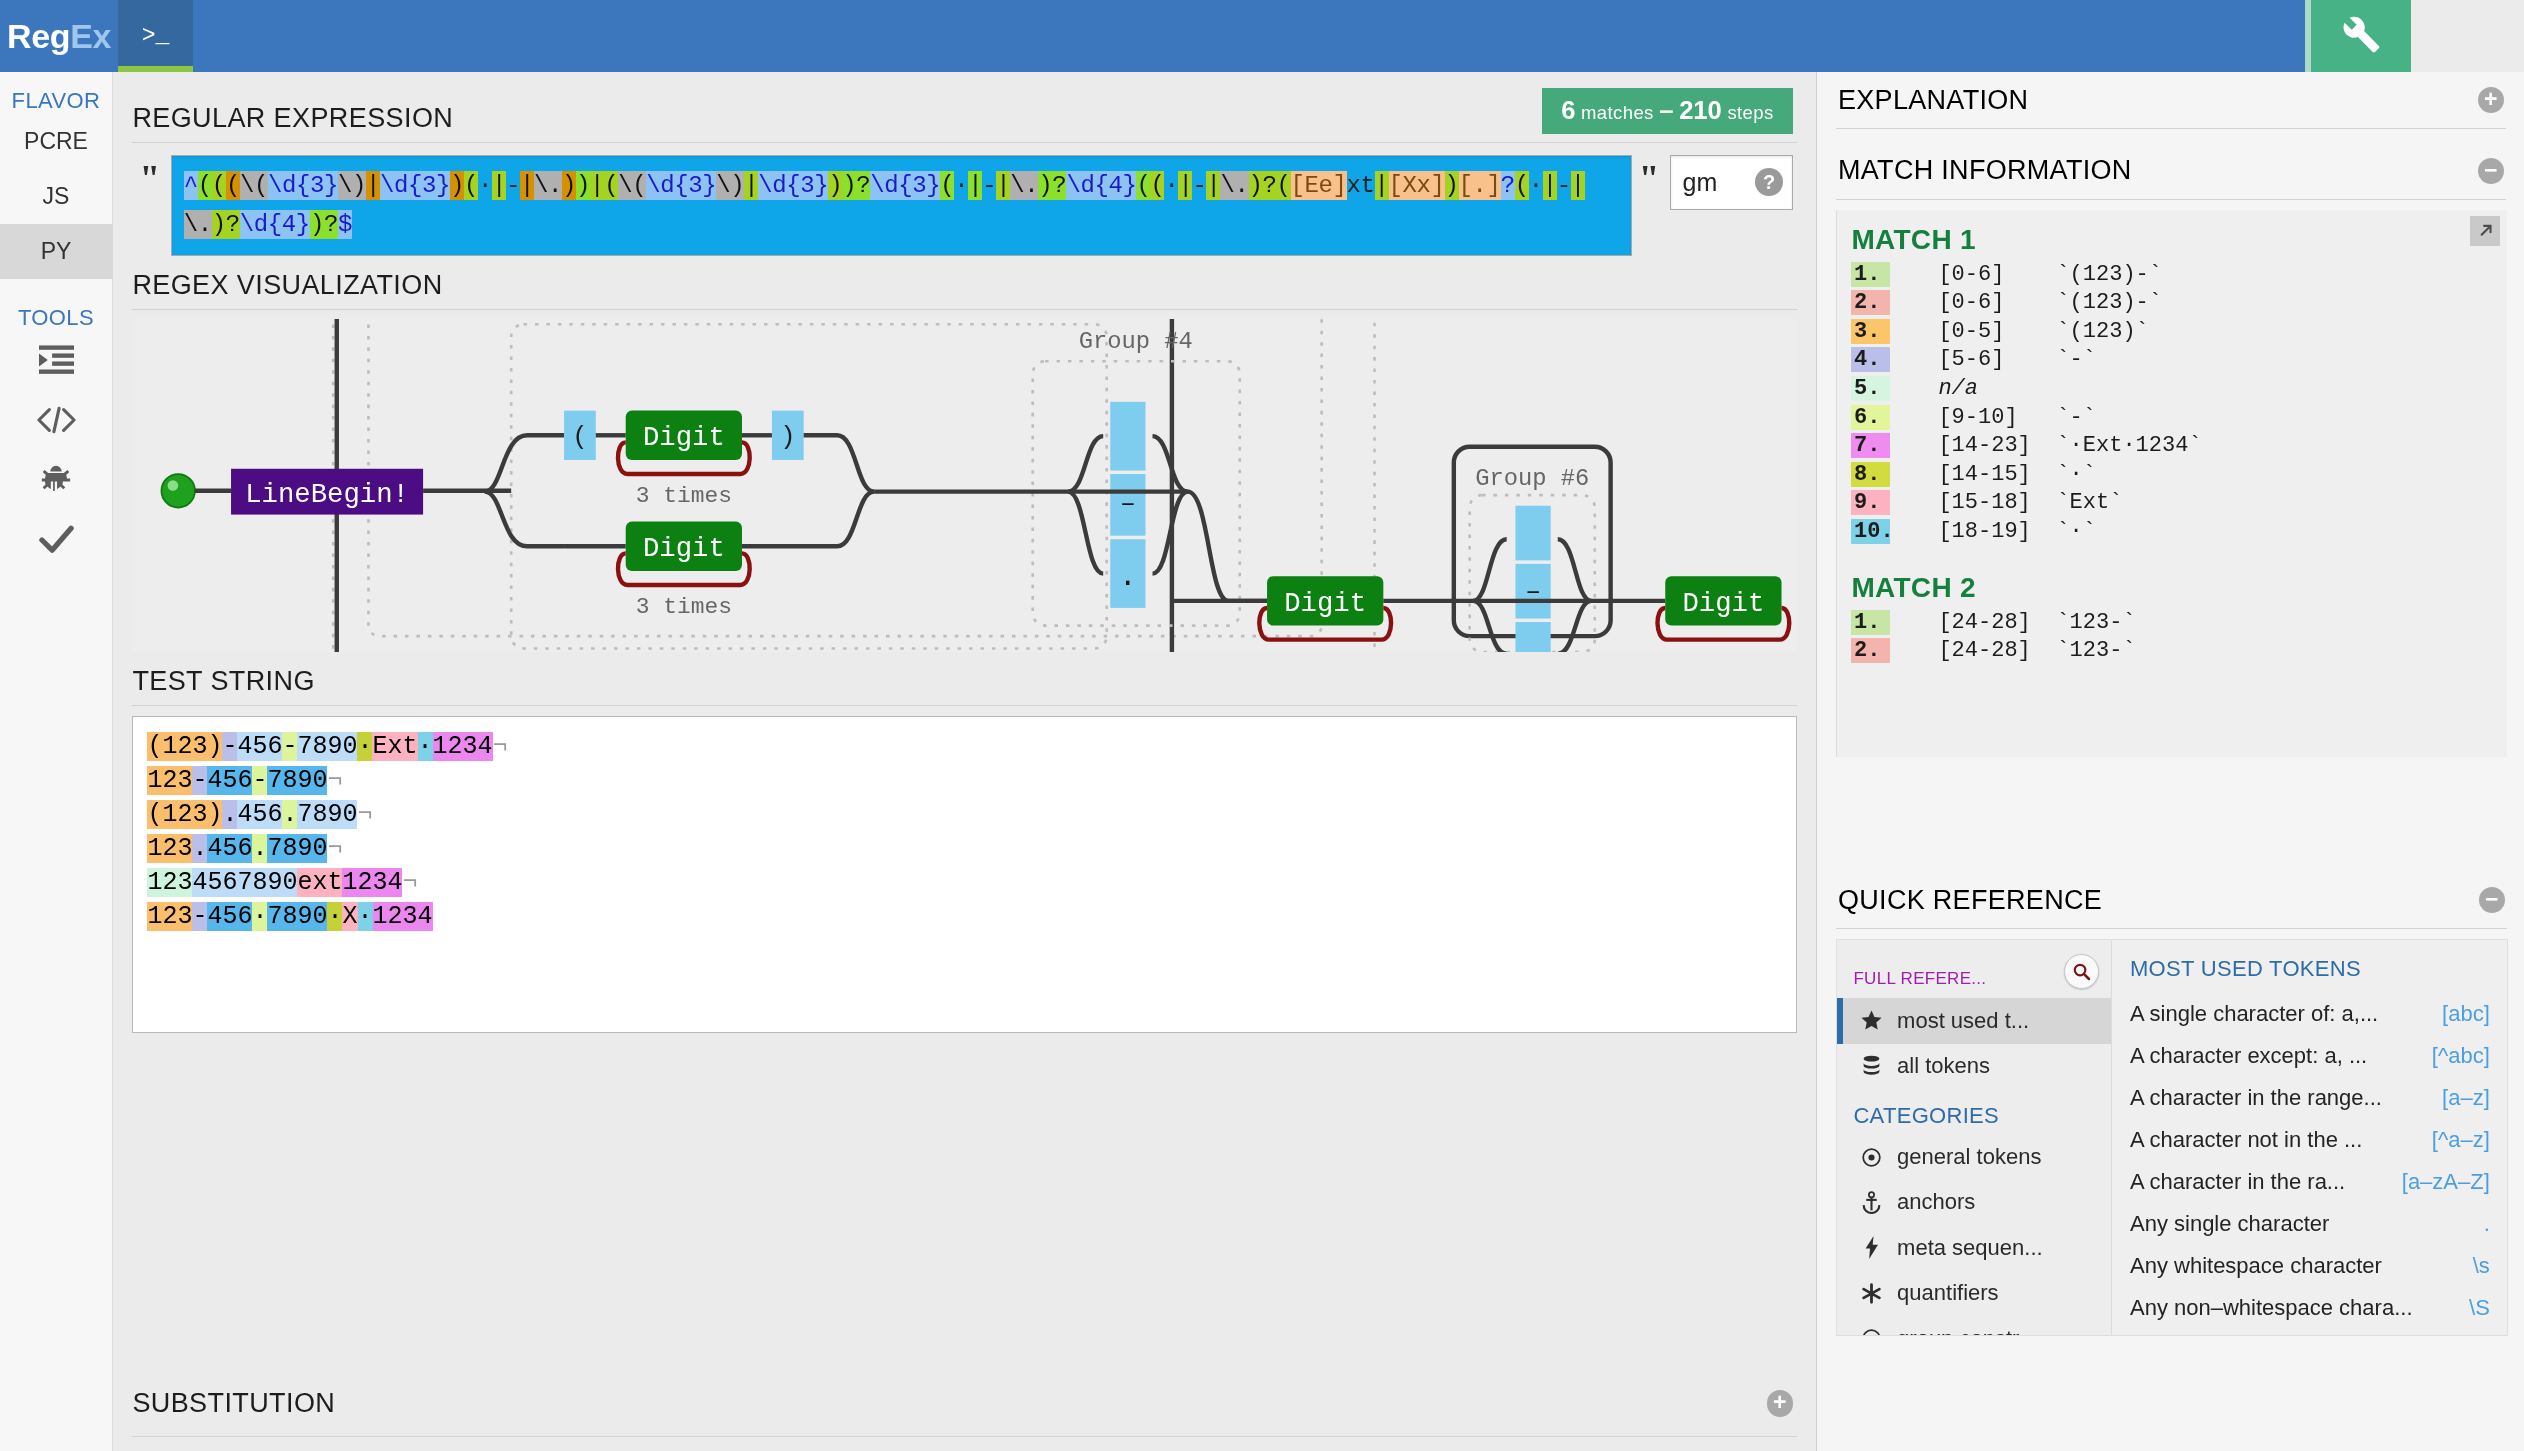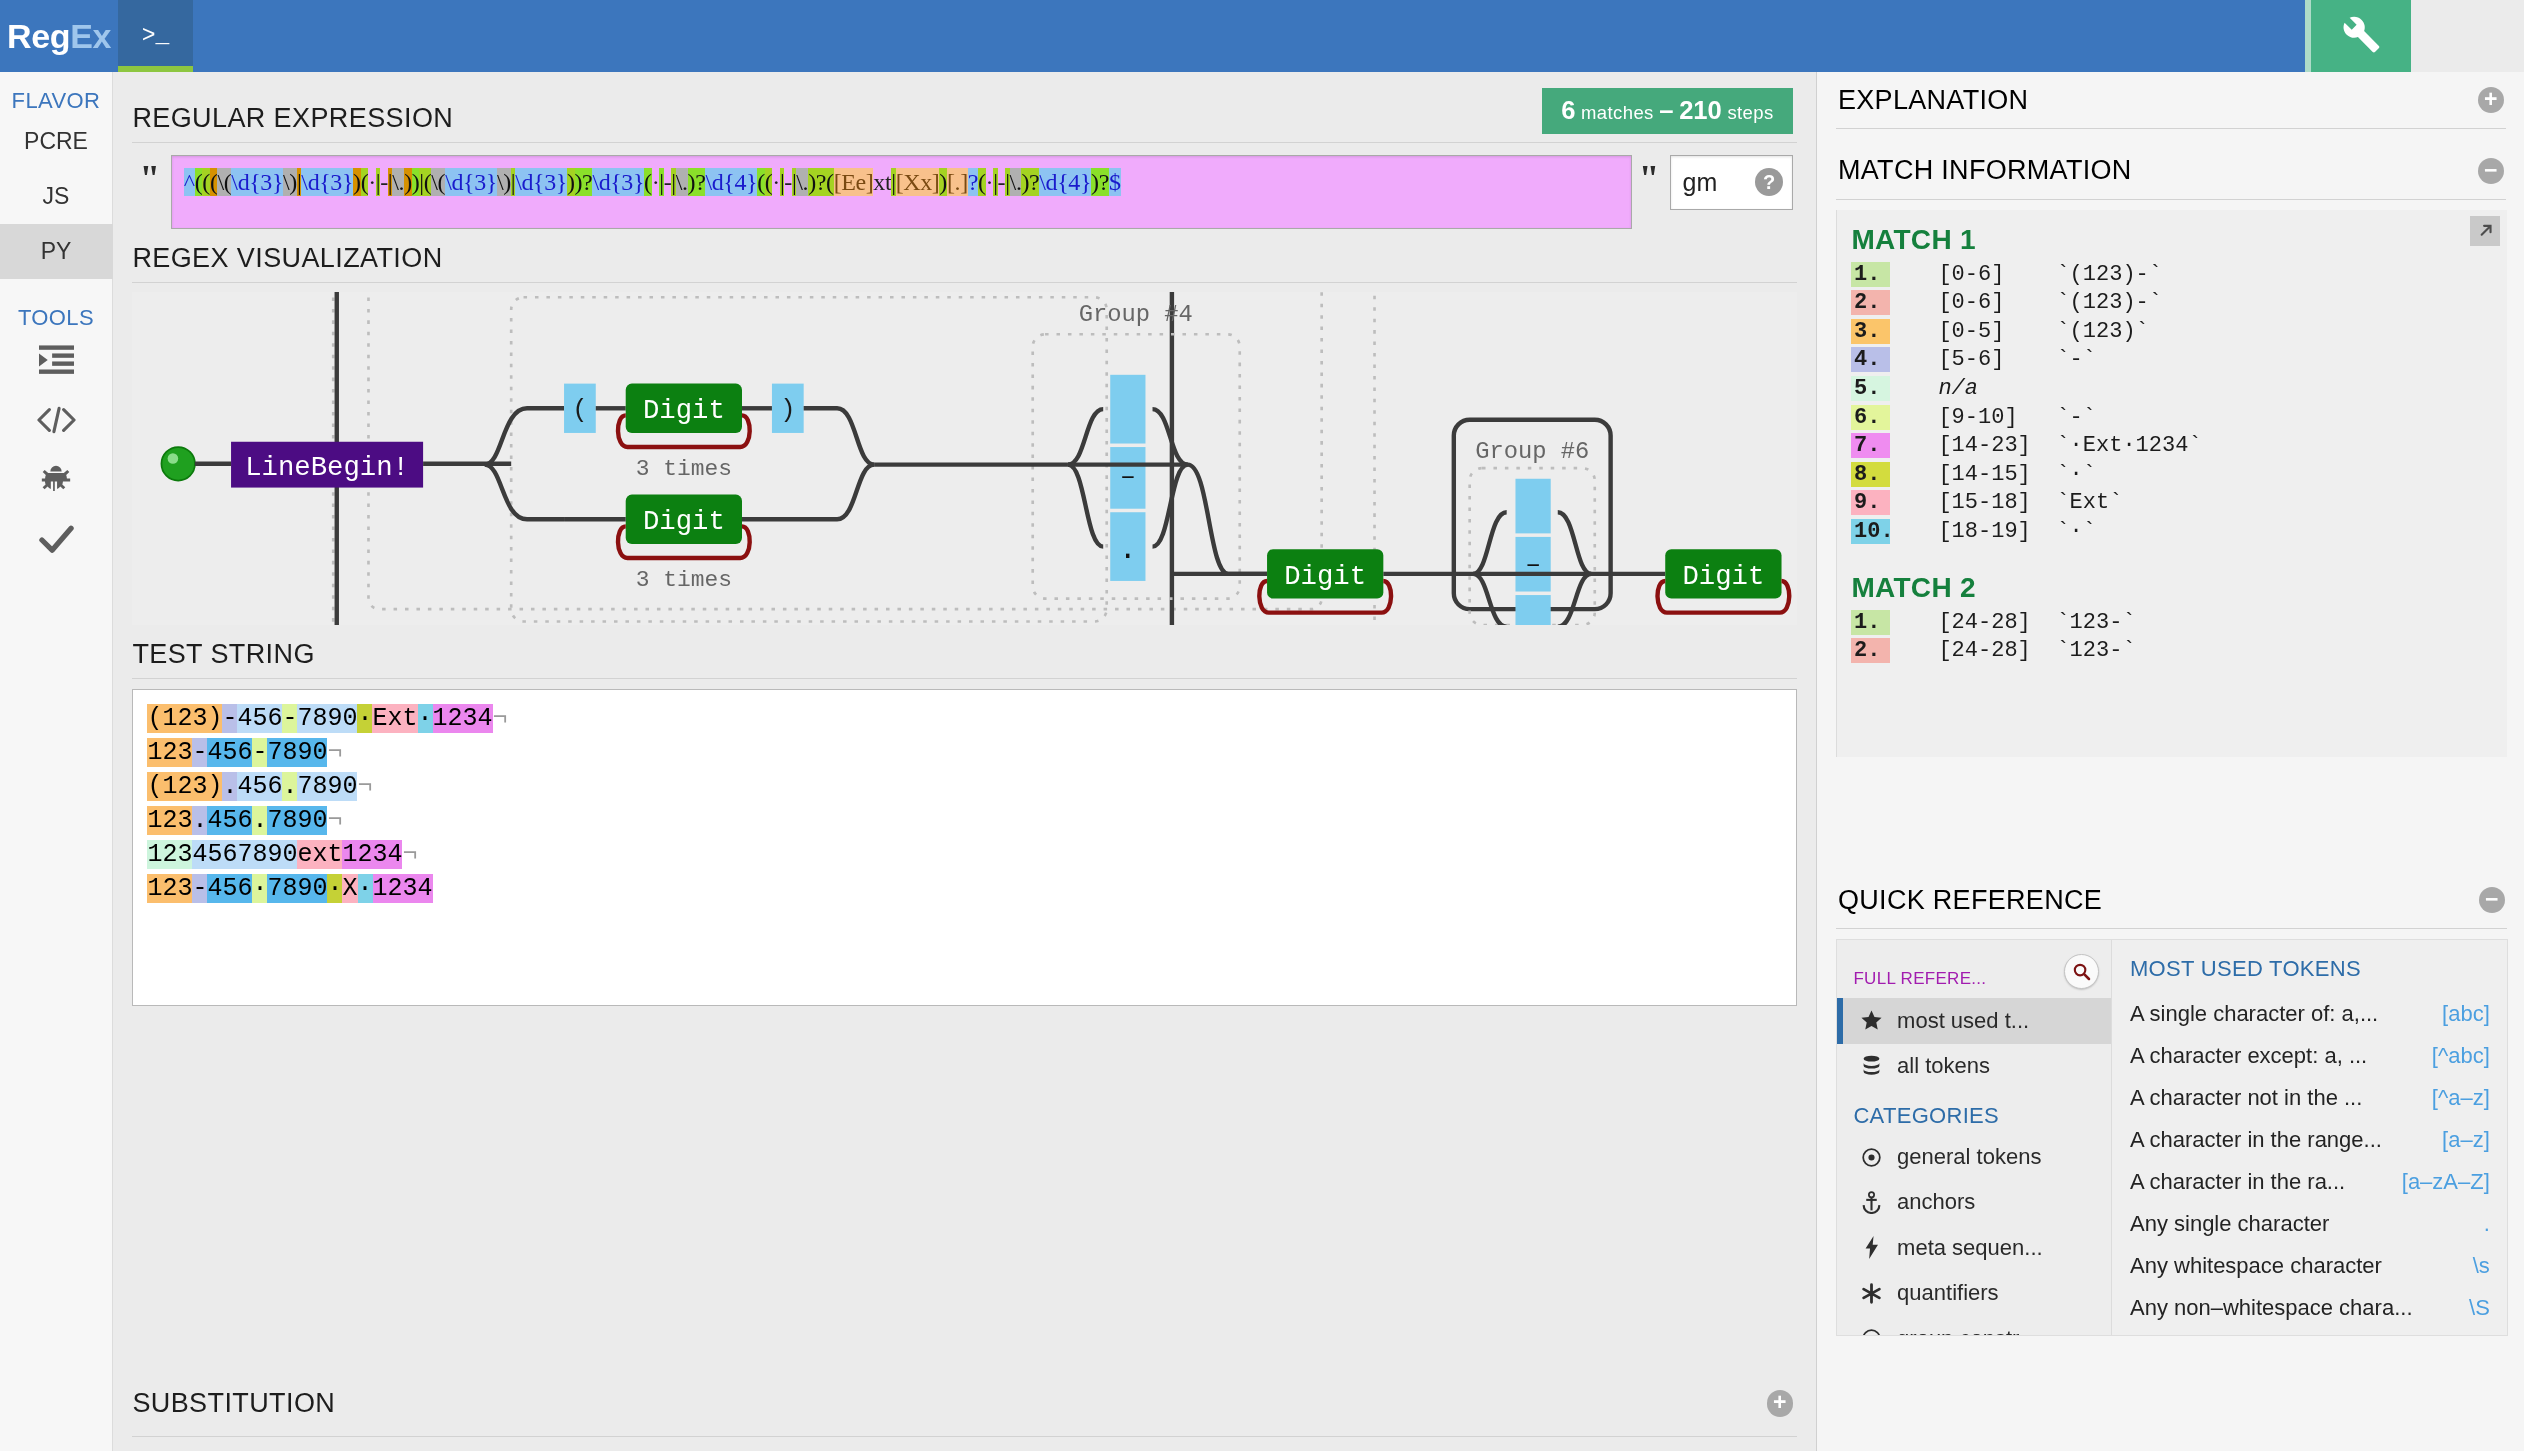--- a/index.html
+++ b/index.html
@@ -82,25 +82,25 @@
   #matchbadge .big { font-size: 25.6px; font-weight: bold; }
   #matchbadge .sm { font-size: 18.5px; letter-spacing: 0.4px; }
 
   
   #re-row { display: flex; align-items: flex-start; padding: 12.3px 23px 0 19.4px; gap: 0; }
   .quote {
     font-size: 37px; color: #2b2b2b; font-family: "Liberation Serif", serif;
     line-height: 0.8; padding: 8.8px 10.6px 0 7px; font-weight: bold;
   }
   #re-box {
-    flex: 1; background: #f0abfc; border: 0.9px solid #a9a9a9;
+    flex: 1; background: #0ea5e9; border: 0.9px solid #a9a9a9;
     box-shadow: inset 0 0.9px 2.6px rgba(0,0,0,.12);
     padding: 9.7px 12.3px 11.5px 12.3px; min-height: 74px;
-    font-family: Liberation Serif, serif; font-size: 24px;
-    line-height: 32px; letter-spacing: -0.4px; word-break: break-all;
+    font-family: Liberation Mono, monospace; font-size: 24px;
+    line-height: 39px; letter-spacing: -0.4px; word-break: break-all;
   }
   #flag-wrap { display: flex; align-items: flex-start; }
   #flag-box {
     width: 123px; height: 55px; background: #fff; border: 0.9px solid #a9a9a9;
     box-shadow: inset 0 0.9px 2.6px rgba(0,0,0,.12);
     display: flex; align-items: center; justify-content: space-between;
     padding: 0 8.8px 0 11.5px; font-size: 25px; color: #222;
   }
   .qmark {
     width: 28px; height: 28px; border-radius: 50%; background: #9a9a9a;
@@ -616,28 +616,28 @@
         <div class="q-rhead">MOST USED TOKENS</div>
       <div class="q-row">
             <span class="q-desc">A single character of: a,...</span>
             <span class="q-tok">[abc]</span>
           </div>
           <div class="q-row">
             <span class="q-desc">A character except: a, ...</span>
             <span class="q-tok">[^abc]</span>
           </div>
           <div class="q-row">
+            <span class="q-desc">A character in the range...</span>
+            <span class="q-tok">[a–z]</span>
+          </div>
+          <div class="q-row">
             <span class="q-desc">A character not in the ...</span>
             <span class="q-tok">[^a–z]</span>
           </div>
           <div class="q-row">
-            <span class="q-desc">A character in the range...</span>
-            <span class="q-tok">[a–z]</span>
-          </div>
-          <div class="q-row">
             <span class="q-desc">A character in the ra...</span>
             <span class="q-tok">[a–zA–Z]</span>
           </div>
           <div class="q-row">
             <span class="q-desc">Any single character</span>
             <span class="q-tok">.</span>
           </div>
           <div class="q-row">
             <span class="q-desc">Any whitespace character</span>
             <span class="q-tok">\s</span>

